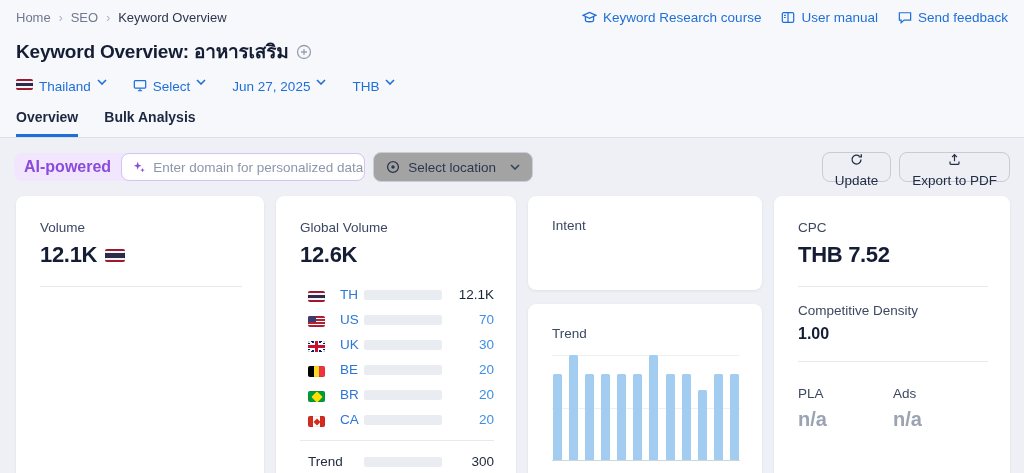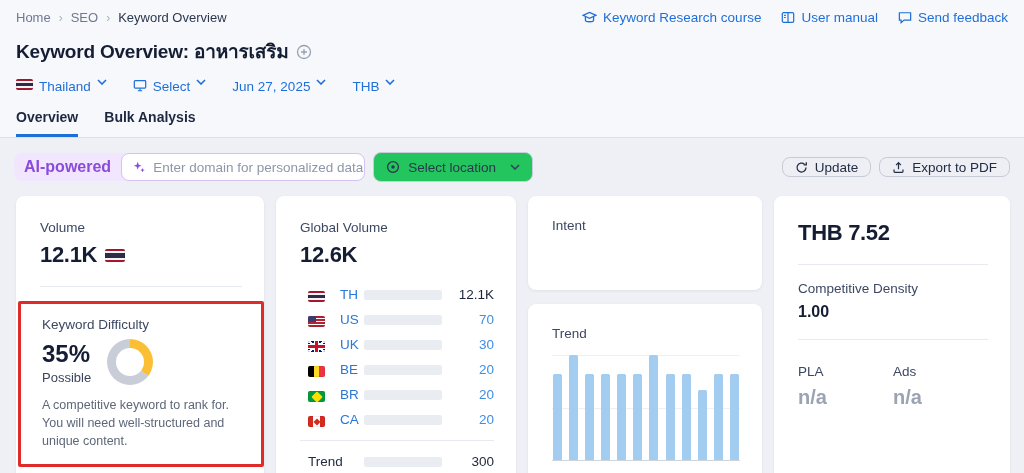--- a/index.html
+++ b/index.html
@@ -33,24 +33,24 @@
 
   
   .main { padding:14px 14px 0; }
   .toolbar { display:flex; justify-content:space-between; align-items:center; margin-bottom:14px; }
   .toolbar-left { display:flex; gap:8px; align-items:center; }
   .ai-group { display:flex; align-items:center; background:#f1e6fd; border-radius:8px; }
   .ai-badge { padding:0 10px; font-size:16px; font-weight:700; color:#8a4bdb; white-space:nowrap; }
   .ai-input { display:flex; align-items:center; gap:7px; background:#fff; border:1px solid #d7c2f5; border-radius:8px; height:28px; width:244px; padding:0 10px; cursor:text; }
   .ai-input .ph { color:#8e96a9; font-size:13.5px; white-space:nowrap; }
   .sparkle { color:#8a4bdb; flex:none; }
-  .loc-btn { display:flex; align-items:center; gap:8px; height:30px; padding:0 12px; background:#22c55e; border:1px solid #c8cdd7; border-radius:8px; color:#2c374e; cursor:pointer; }
+  .loc-btn { display:flex; align-items:center; gap:8px; height:30px; padding:0 12px; background:#a3a3a3; border:1px solid #c8cdd7; border-radius:8px; color:#2c374e; cursor:pointer; }
   .loc-btn .chev { color:#3a455c; margin-left:6px; }
   .toolbar-right { display:flex; gap:8px; }
-  .btn { display:flex; align-items:center; gap:7px; height:20px; padding:0 12px; background:#edeff4; border:1px solid #c6cbd5; border-radius:8px; color:#222c44; font-size:13.5px; font-weight:500; cursor:pointer; }
+  .btn { display:flex; align-items:center; gap:7px; height:30px; padding:0 12px; background:#edeff4; border:1px solid #c6cbd5; border-radius:8px; color:#222c44; font-size:13.5px; font-weight:500; cursor:pointer;flex-direction:column; }
 
   
   .cards { display:grid; grid-template-columns:248px 240px 234px 236px; column-gap:12px; margin-left:2px; }
   .card { background:#fff; border-radius:8px; padding:24px 22px 20px 24px; box-shadow:0 1px 3px rgba(16,24,40,.07); height:305px; }
   .card-label { font-size:13.5px; color:#3c4862; margin-bottom:7px; }
   .big-val { font-size:22px; font-weight:700; color:#141d33; letter-spacing:-.3px; }
   .divider { border:none; border-top:1px solid #e6e9ee; margin:18px 0 0; }
 
   
   .vol-row { display:flex; align-items:center; gap:8px; }
@@ -265,31 +265,20 @@
 
   <div class="cards">
 
     <div class="card">
       <div class="card-label">Volume</div>
       <div class="vol-row">
         <span class="big-val">12.1K</span>
         <span class="flag flag-lg flag-th"></span>
       </div>
       <hr class="divider">
-      <div class="kd-box">
-        <div class="card-label">Keyword Difficulty</div>
-        <div class="kd-row">
-          <div>
-            <div class="kd-val">35%</div>
-            <div class="kd-level">Possible</div>
-          </div>
-          <div class="donut" id="kd-donut" style="background: conic-gradient(rgb(251, 191, 54) 0deg, rgb(251, 191, 54) 35%, rgb(200, 205, 215) 0deg);"></div>
-        </div>
-        <div class="kd-desc">A competitive keyword to rank for. You will need well-structured and unique content.</div>
-      </div>
     </div>
 
     <div class="card">
       <div class="card-label">Global Volume</div>
       <div class="big-val">12.6K</div>
       <div class="gv-rows" id="gv-rows">
           <div class="gv-row emph">
             <span class="gv-label">
               <span class="flag flag-th"></span>
               <span class="gv-code">TH</span>
@@ -369,20 +358,21 @@
               <div class="tbar" style="height: 82%;"></div>
               <div class="tbar" style="height: 67%;"></div>
               <div class="tbar" style="height: 82%;"></div>
               <div class="tbar" style="height: 82%;"></div>
             </div>
         </div>
       </div>
     </div>
 
     <div class="card">
+      <div class="card-label">CPC</div>
       <div class="big-val">THB 7.52</div>
       <hr class="divider">
       <div class="card-label mt16">Competitive Density</div>
       <div class="cd-val">1.00</div>
       <hr class="divider">
       <div class="na-row">
         <div class="na-col">
           <div class="card-label">PLA</div>
           <div class="na-val">n/a</div>
         </div>

